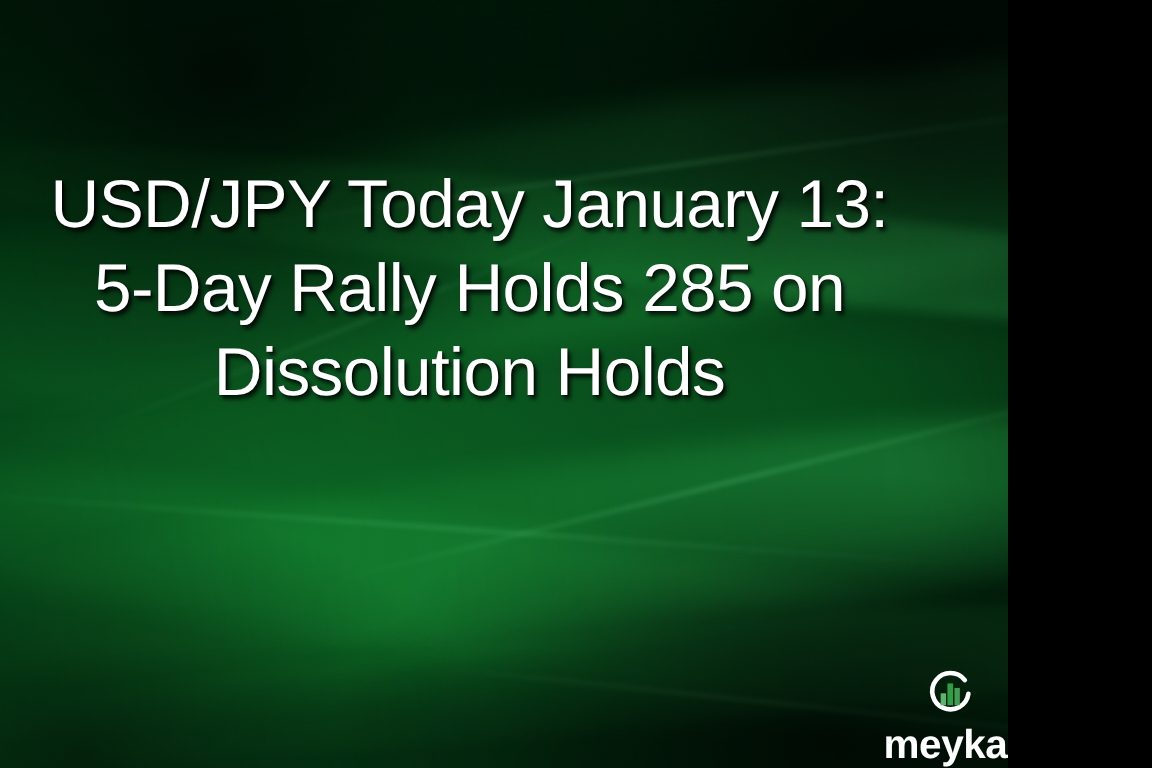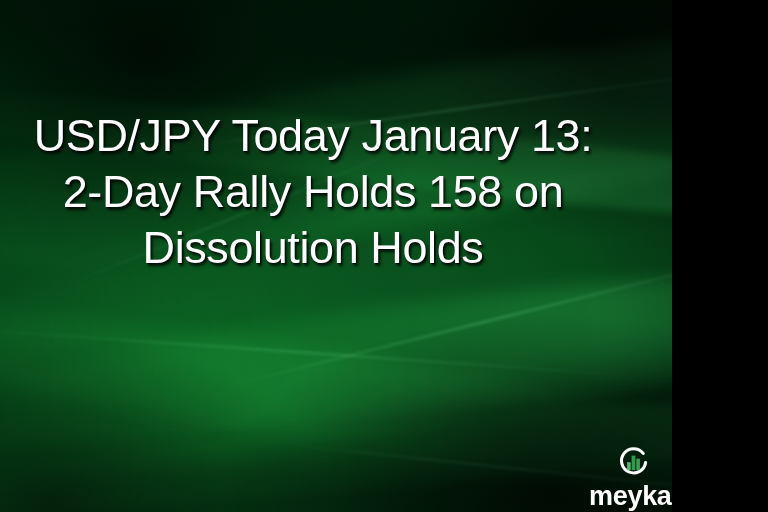--- a/index.html
+++ b/index.html
@@ -204,21 +204,21 @@
     <div class="filament" id="filament-2"></div>
     <div class="filament" id="filament-3"></div>
     <div class="filament" id="filament-4"></div>
     <div class="filament" id="filament-5"></div>
   </div>
 
   <div id="bg-vignette" class="bg-layer"></div>
 
   <div id="headline">
     <span class="headline-line">USD/JPY Today January 13:</span>
-    <span class="headline-line">2-Day Rally Holds 158 on</span>
+    <span class="headline-line">5-Day Rally Holds 285 on</span>
     <span class="headline-line">Dissolution Holds</span>
   </div>
 
   <div id="logo">
     <svg id="logo-mark" viewBox="0 0 33 33">
 
       <path d="M 26.2 7.4 A 12.1 12.1 0 1 0 28.6 16.5" fill="none" stroke="#ffffff" stroke-width="3.1" stroke-linecap="round"></path>
 
       <rect x="10.1" y="16.2" width="3.6" height="8.0" fill="#5bb56a"></rect>
       <rect x="14.6" y="9.6" width="3.8" height="14.6" fill="#2e9e45"></rect>

